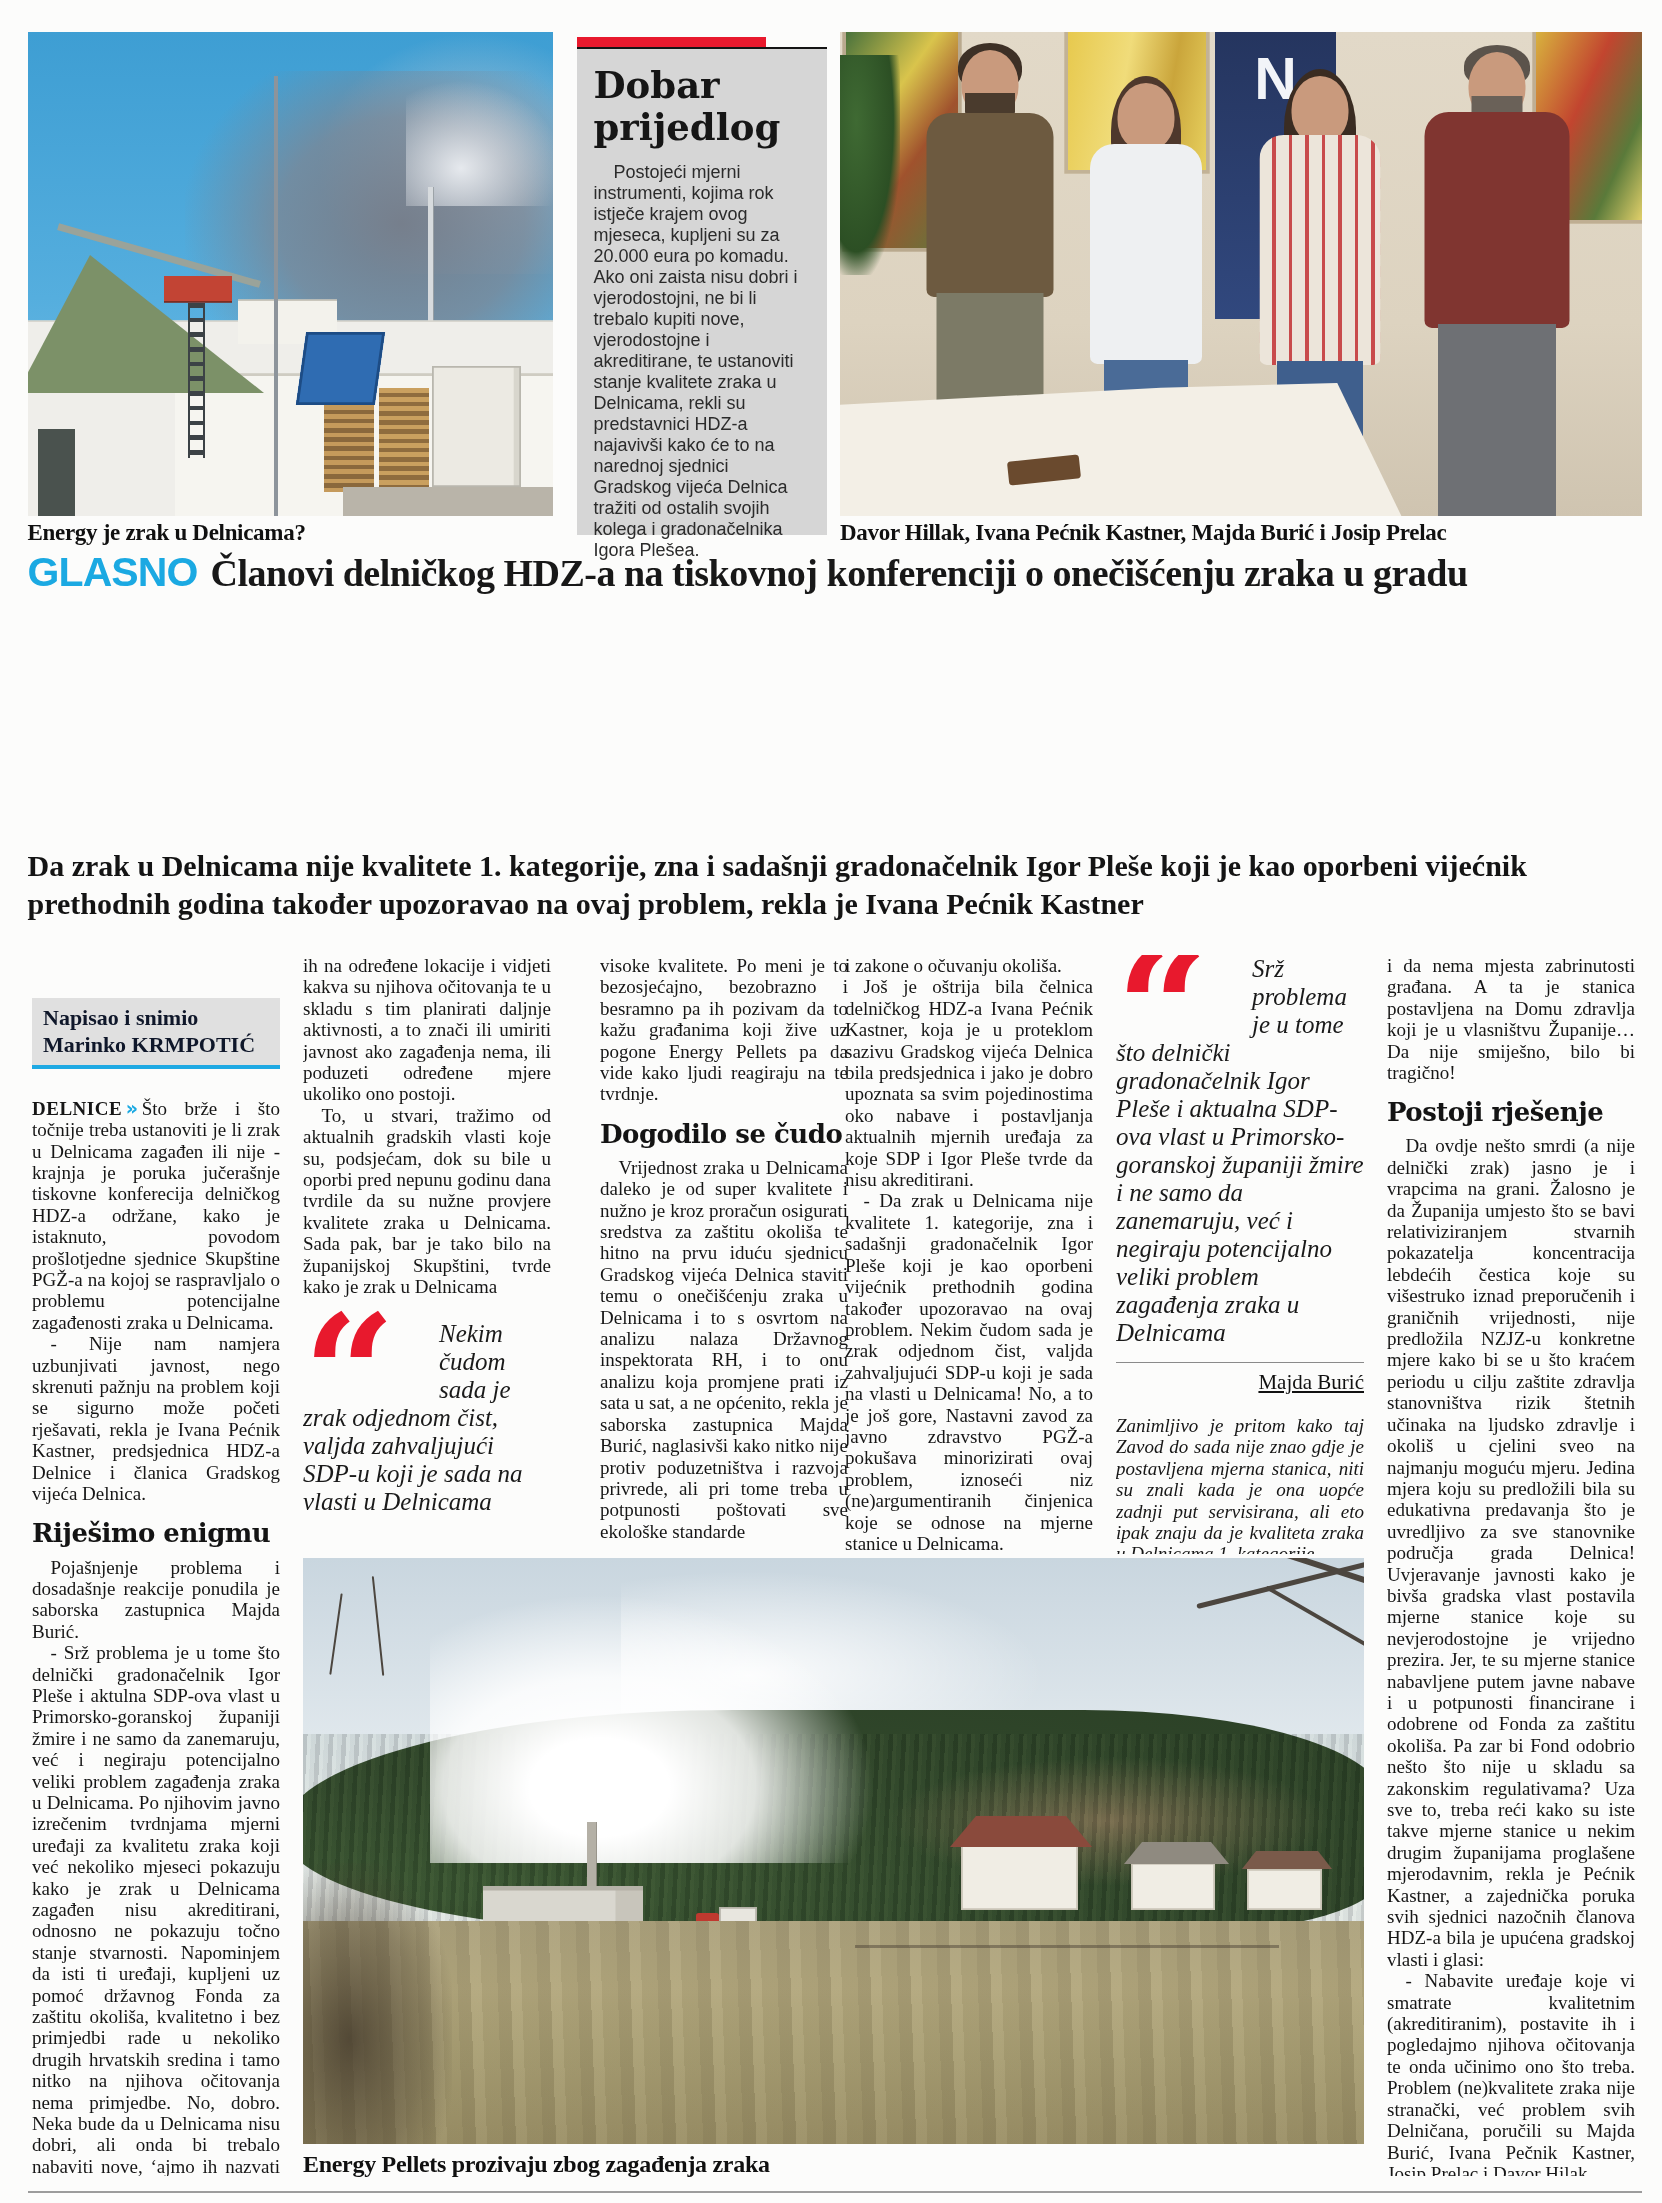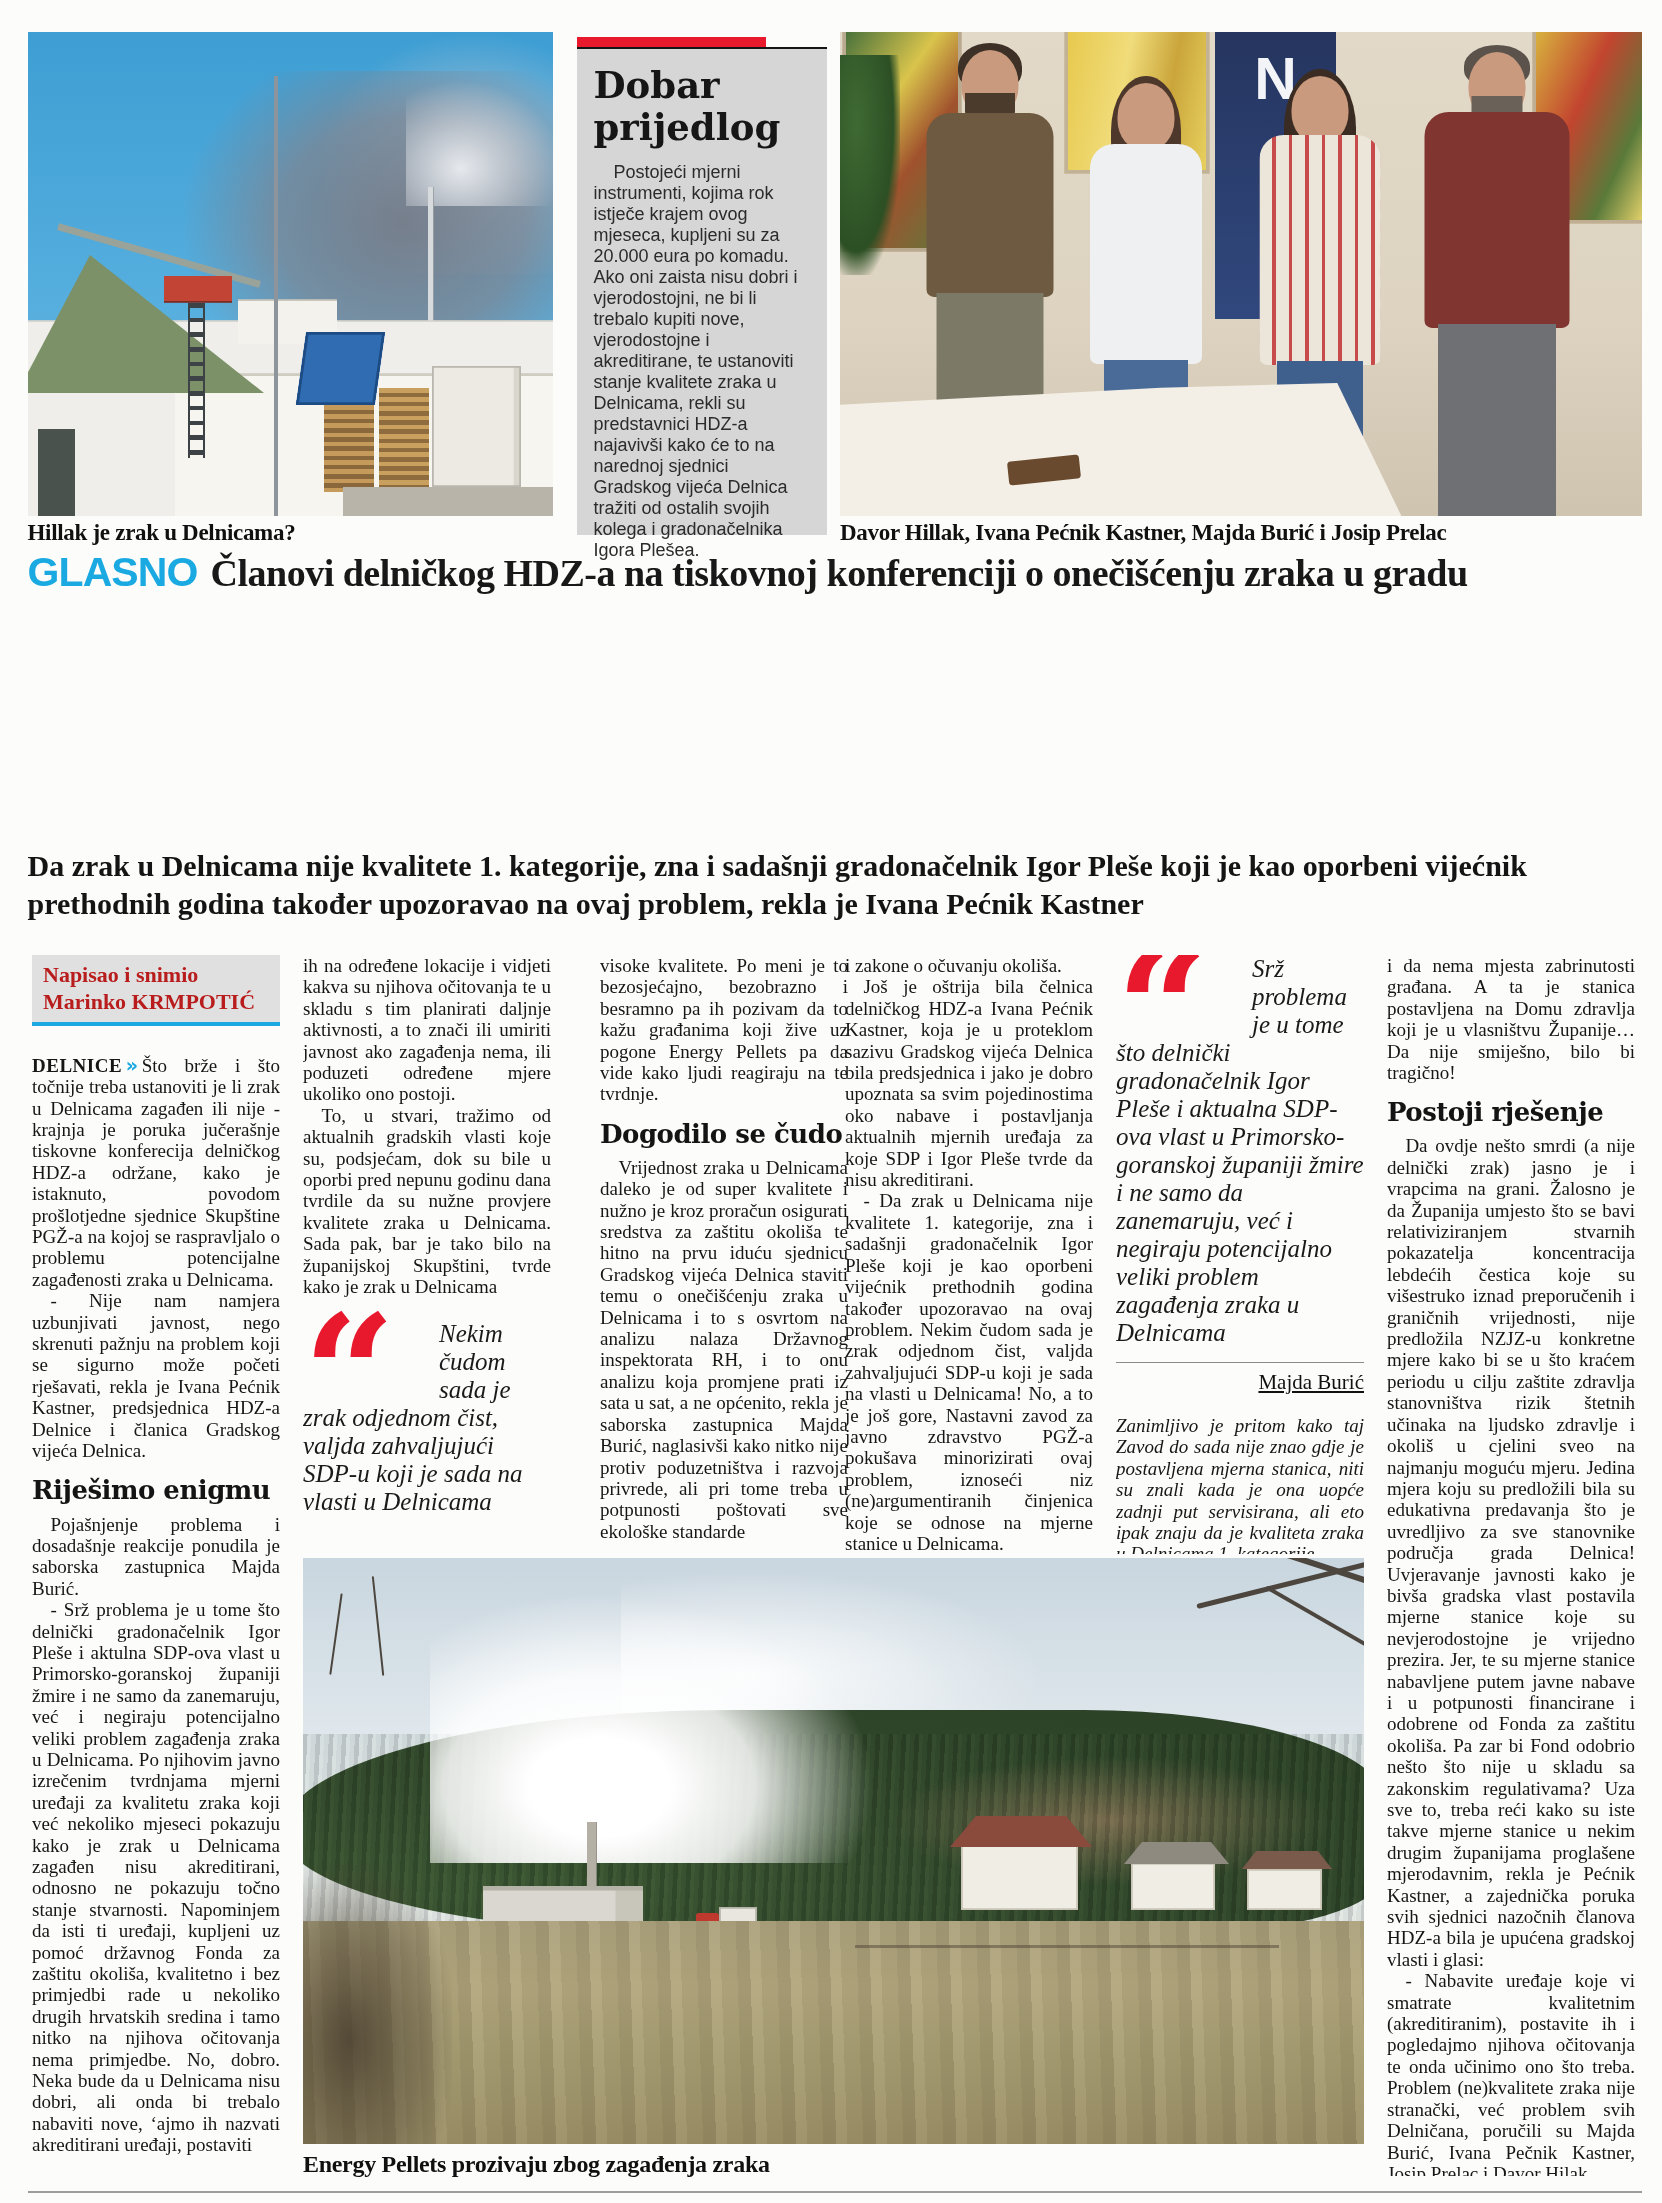--- a/index.html
+++ b/index.html
@@ -27,21 +27,21 @@
 
   
   .col{position:absolute;top:955px;width:248px;overflow:hidden;}
   .c1{left:32px;height:1221px;}
   .c2{left:303px;height:599px;}
   .c3{left:600px;height:602px;}
   .c4{left:845px;height:602px;}
   .c5{left:1116px;height:599px;}
   .c6{left:1387px;height:1221px;}
   .byline{background:#e0e0e0;border-bottom:4.6px solid #1ea9e3;padding:5.5px 11px 7.3px 11px;
-          font-weight:bold;font-size:22px;line-height:27px;color:#b91c1c;margin-bottom:29px;}
+          font-weight:bold;font-size:22px;line-height:27px;color:#0f172a;margin-bottom:29px;margin-top:43px;}
   .bp{font-size:19px;line-height:21.4px;text-align:justify;margin:0;color:#161616;}
   .ind{text-indent:18.4px;}
   .dateline{font-weight:bold;letter-spacing:0.5px;}
   .chev{color:#1ba9e2;font-weight:bold;letter-spacing:-2.8px;margin:0 6.4px 0 3.7px;font-family:"DejaVu Sans",sans-serif;}
   .subhead{font-family:"DejaVu Serif",serif;font-weight:bold;font-size:26px;line-height:29px;
            letter-spacing:-0.5px;margin:14.7px 0 8.3px 0;color:#141414;}
   .pq{margin-top:22px;}
   .pq-mark{float:left;width:136px;height:84px;overflow:visible;color:#e8192d;
            font-family:"DejaVu Serif",serif;font-size:161px;line-height:110px;font-weight:bold;}
   .pq-text{font-style:italic;font-size:25px;line-height:28px;color:#1a1a1a;text-align:left;}
@@ -150,21 +150,21 @@
     <div class="sc lp-red"></div>
     <div class="sc lp-ladder"></div>
     <div class="sc lp-blue"></div>
     <div class="sc lp-pallet1"></div>
     <div class="sc lp-pallet2"></div>
     <div class="sc lp-truck"></div>
     <div class="sc lp-door"></div>
     <div class="sc lp-pole"></div>
     <div class="sc lp-ground"></div>
   </div>
-  <div class="caption" style="left:27.5px;top:520px;width:525px;">Hillak je zrak u Delnicama?</div>
+  <div class="caption" style="left:27.5px;top:520px;width:525px;">Energy je zrak u Delnicama?</div>
 
   <div class="sb-redbar"></div>
   <div class="sb-box">
     <h2 class="sb-title">Dobar prijedlog</h2>
     <p class="sb-body">Postojeći mjerni instrumenti, kojima rok istječe krajem ovog mjeseca, kupljeni su za 20.000 eura po komadu. Ako oni zaista nisu dobri i vjerodostojni, ne bi li trebalo kupiti nove, vjerodostojne i akreditirane, te ustanoviti stanje kvalitete zraka u Delnicama, rekli su predstavnici HDZ-a najavivši kako će to na narednoj sjednici Gradskog vijeća Delnica tražiti od ostalih svojih kolega i gradonačelnika Igora Plešea.</p>
   </div>
 
   <div class="photo" style="left:840px;top:32px;width:802px;height:484px;">
     <div class="sc rp-wall"></div>
     <div class="sc rp-paint1"></div>

